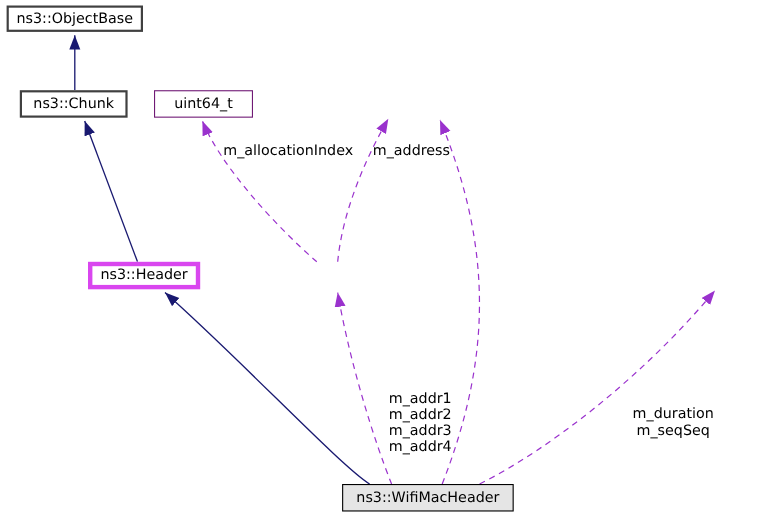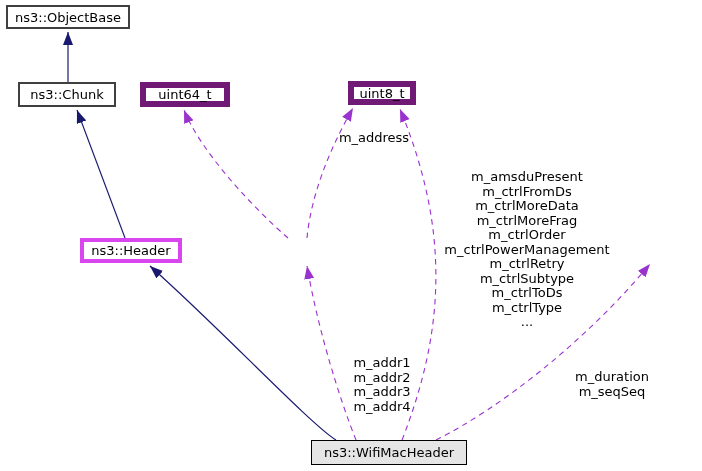--- a/index.html
+++ b/index.html
@@ -33,21 +33,21 @@
     align-items: center;
     justify-content: center;
     background: #ffffff;
     color: #000000;
     font-size: 13px;
     white-space: nowrap;
     cursor: pointer;
   }
   .node.base { border: 2px solid #404040; }
   .node.cls  { border: 4px solid #d946ef; }
-  .node.type { border: 6px solid #701a75; }
+  .node.type { border: 1px solid #701a75; }
   .node.main {
     border: 1.5px solid #000000;
     background: #e5e5e5;
   }
   .elabel {
     position: absolute;
     transform: translateX(-50%);
     text-align: center;
     white-space: pre-line;
     font-size: 13px;
@@ -80,42 +80,31 @@
     <path class="edge-dashed" d="M356,440 C340,400 318,330 307,266" marker-end="url(#ah-purple)" stroke="#9a32cd"></path>
     <path class="edge-dashed" d="M436,440 C500,408 585,342 650,264" marker-end="url(#ah-purple)" stroke="#9a32cd"></path>
   </svg>
 
   <div class="node base" style="left:6px; top:5px; width:124px; height:24px">ns3::ObjectBase</div>
 
   <div class="node base" style="left:18px; top:82px; width:98px; height:25px">ns3::Chunk</div>
 
   <div class="node type" style="left:140px; top:82px; width:90px; height:25px">uint64_t</div>
 
-  <div class="node type" style="left:348px; top:81px; width:68px; height:24px">uint8_t</div>
 
   <div class="node cls" style="left:80px; top:238px; width:102px; height:25px">ns3::Header</div>
 
 
 
   <div class="node main" style="left:311px; top:440px; width:156px; height:25px">ns3::WifiMacHeader</div>
 
+  <div class="elabel" style="left:262px; top:131px">m_allocationIndex</div>
 
   <div class="elabel" style="left:374px; top:131px">m_address</div>
 
-  <div class="elabel" style="left:527px; top:170px">m_amsduPresent
-m_ctrlFromDs
-m_ctrlMoreData
-m_ctrlMoreFrag
-m_ctrlOrder
-m_ctrlPowerManagement
-m_ctrlRetry
-m_ctrlSubtype
-m_ctrlToDs
-m_ctrlType
-...</div>
 
   <div class="elabel" style="left:382px; top:356px">m_addr1
 m_addr2
 m_addr3
 m_addr4</div>
 
   <div class="elabel" style="left:612px; top:370px">m_duration
 m_seqSeq</div>
 
 </div>

